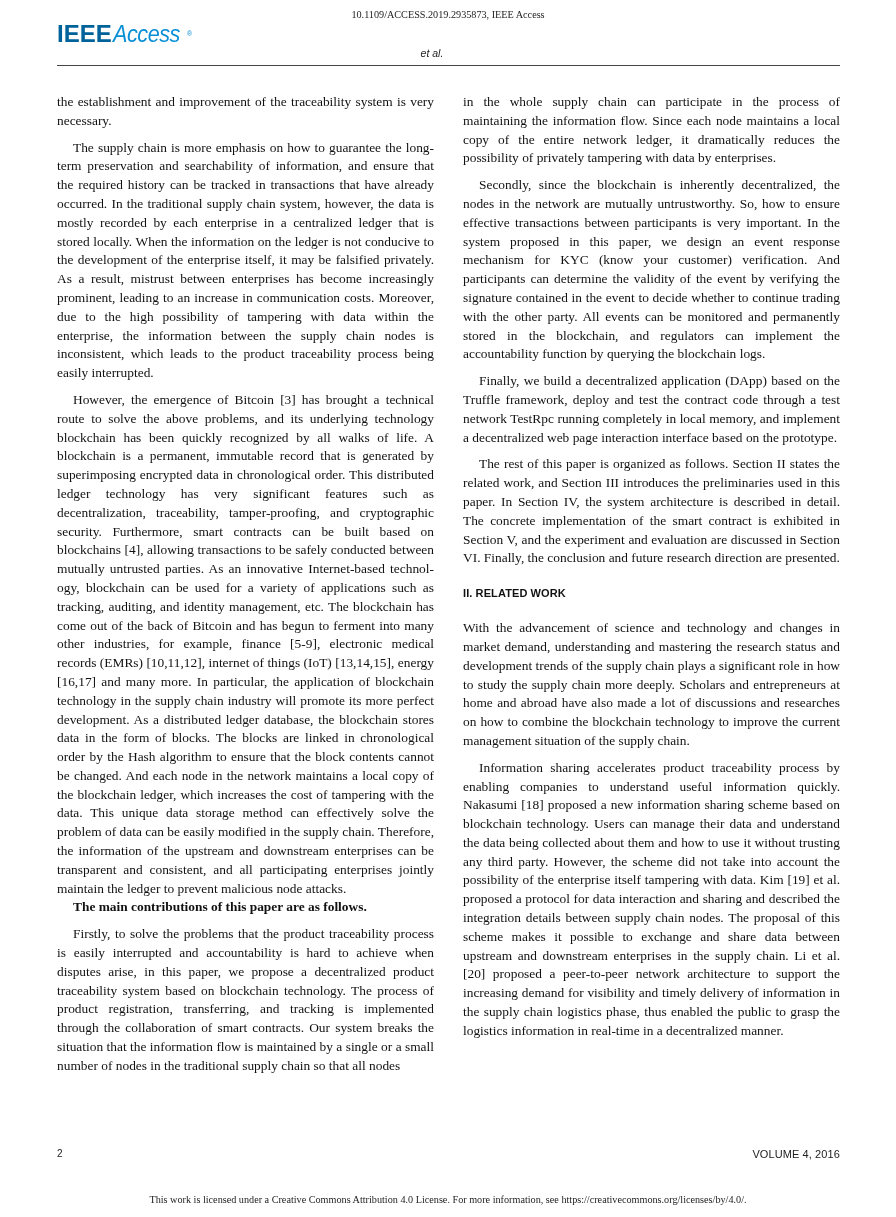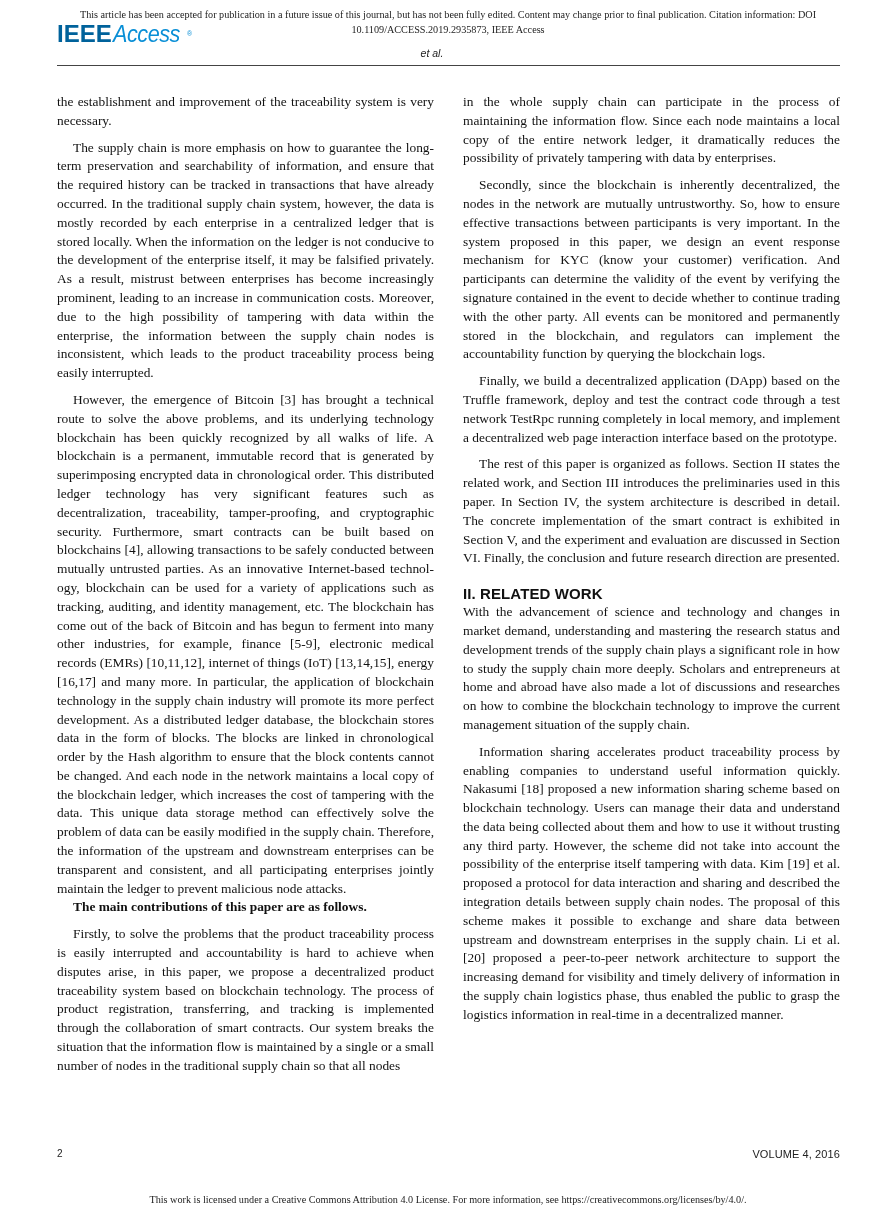--- a/index.html
+++ b/index.html
@@ -14,32 +14,31 @@
   .running { position: absolute; top: 47px; left: 0; width: 864px; text-align: center;
     font-family: "Liberation Sans", sans-serif; font-style: italic; font-size: 10.5px; color: #222; }
   .rule { position: absolute; top: 65px; left: 57px; width: 783px; height: 0; border-top: 1.3px solid #444; }
   .col { position: absolute; top: 93px; width: 377px; font-family: "Liberation Serif", serif;
     font-size: 13.4px; line-height: 18.8px; text-align: justify; hyphens: manual; color: #111; }
   .col.left { left: 57px; }
   .col.right { left: 463px; }
   .col p { margin: 0; text-indent: 0; }
   .col p.ind { text-indent: 16px; margin-top: 8px; }
   .col p.bold { font-weight: bold; text-indent: 16px; }
-  .col h2 { margin: 16px 0 0 0; font-family: "Liberation Sans", sans-serif; font-weight: bold;
-    font-size: 15px; line-height: 19px; letter-spacing: 0.1px; }
+  .col h2 { margin: 16px 0 16px 0; font-family: "Liberation Sans", sans-serif; font-weight: bold;
+    font-size: 11px; line-height: 19px; letter-spacing: 0.1px; }
   .pagenum { position: absolute; top: 1148px; left: 57px; font-family: "Liberation Sans", sans-serif; font-size: 10px; color: #222; }
   .volume { position: absolute; top: 1148px; right: 56px; font-family: "Liberation Sans", sans-serif; font-size: 11px; color: #222; letter-spacing: 0.1px; }
   .license { position: absolute; top: 1194px; left: 0; width: 896px; text-align: center;
     font-family: "Liberation Serif", serif; font-size: 10.2px; color: #222; }
 </style>
 </head>
 <body>
 
 <div class="notice">
-  <span class="l1">This article has been accepted for publication in a future issue of this journal, but has not been fully edited. Content may change prior to final publication. Citation information: DOI</span>
   <span class="l2">10.1109/ACCESS.2019.2935873, IEEE Access</span>
 </div>
 
 <div class="logo">
   <span class="ieee">IEEE</span><span class="access">Access</span><span style="font-size:7px;vertical-align:top;color:#0a8fd6;font-family:'Liberation Sans',sans-serif;">®</span>
 </div>
 
 <div class="running">et al.</div>
 <div class="rule"></div>
 

